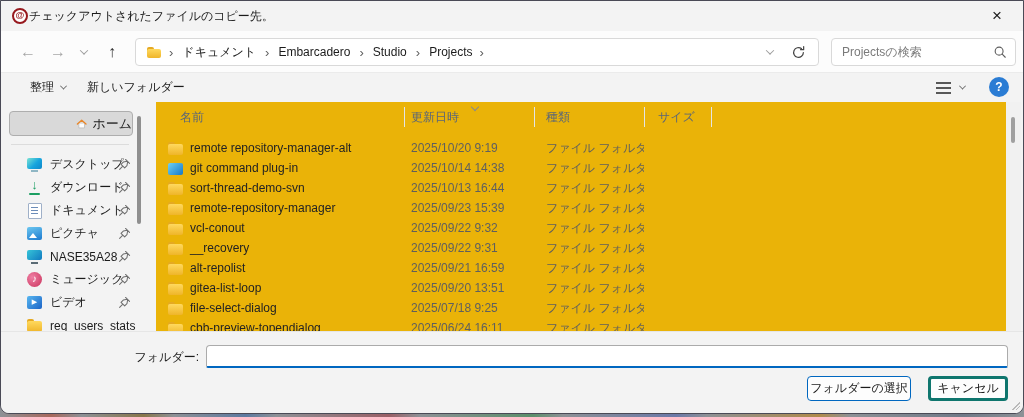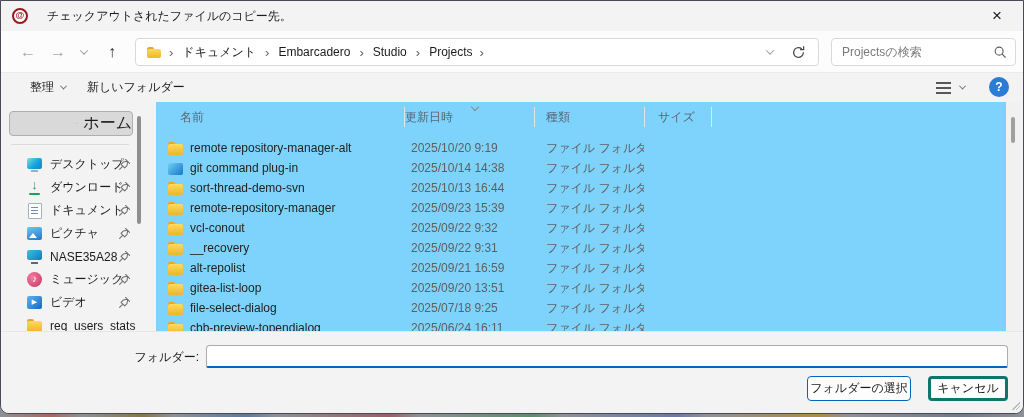--- a/index.html
+++ b/index.html
@@ -8,21 +8,21 @@
   body { position:relative;
     background:linear-gradient(90deg,#8d9196 0%,#a8685c 5%,#8d9196 8%,#88764a 14%,#8d9196 17%,#5d7aa0 24%,#8d9196 27%,#9a5f66 38%,#8d9196 41%,#5b8f6b 52%,#8d9196 55%,#6b79a8 66%,#8d9196 69%,#b08a4a 80%,#8d9196 83%,#707a88 94%,#8d9196 100%); }
 
   .window { position:absolute; left:0; top:0; width:1024px; height:414px;
     background:#f3f3f3; border:1px solid #4a4a56; border-radius:0 0 9px 9px; overflow:hidden; }
 
   
   .titlebar { position:absolute; left:0; top:0; right:0; height:30px; display:flex; align-items:center; padding-left:11px; background:#f3f3f3; }
   .app-icon { width:16px; height:16px; border-radius:50%; background:#fff; border:2px solid #97191e; display:flex; align-items:center; justify-content:center; }
   .app-icon span { color:#97191e; font-size:9px; font-weight:bold; line-height:1; margin-top:-1px; }
-  .win-title { margin-left:19px; font-size:12px; color:#1b1b1b; }
+  .win-title { margin-left:1px; font-size:12px; color:#1b1b1b; }
   .close-btn { position:absolute; right:5px; top:0; width:42px; height:29px; display:flex; align-items:center; justify-content:center; font-size:17px; color:#1b1b1b; cursor:pointer; }
 
   
   .navbar { position:absolute; left:0; top:30px; right:0; height:42px; background:#fcfcfc; border-bottom:1px solid #ebebeb; }
   .nav-glyph { position:absolute; top:0; height:42px; display:flex; align-items:center; justify-content:center; font-size:16px; }
   .g-back { left:12px; width:30px; color:#a6a6a6; }
   .g-fwd  { left:42px; width:30px; color:#a6a6a6; }
   .g-hist { left:73px; width:20px; }
   .g-up   { left:98px; width:26px; color:#333; }
   .chev { display:inline-block; width:6px; height:6px; border-right:1.5px solid #9d9d9d; border-bottom:1.5px solid #9d9d9d; transform:rotate(45deg) translate(-1px,-1px); }
@@ -42,21 +42,21 @@
   .t-newfolder { left:78px; }
   .chev-s { width:5px; height:5px; border-right:1.3px solid #6d6d6d; border-bottom:1.3px solid #6d6d6d; display:inline-block; transform:rotate(45deg) translate(-1px,-1px); }
   .view-btn { position:absolute; right:58px; top:0; height:27px; display:flex; align-items:center; gap:9px; cursor:pointer; }
   .hamburger { display:flex; flex-direction:column; gap:3px; }
   .hamburger i { display:block; width:15px; height:2px; background:#585858; }
   .help-btn { position:absolute; right:14px; top:3px; width:20px; height:20px; border-radius:50%; background:#2a7cd4; color:#fff; font-size:12px; font-weight:bold; display:flex; align-items:center; justify-content:center; cursor:pointer; }
 
   
   .sidebar { position:absolute; left:0; top:101px; width:150px; bottom:82px; }
   .home-item { position:absolute; left:8px; top:9px; width:124px; height:25px; background:#d9d9d9; border:1px solid #aeaeae; border-radius:4px; display:flex; align-items:center; padding-left:66px; gap:5px; cursor:pointer; }
-  .home-item .slabel { font-size:16px; color:#1b1b1b; white-space:nowrap; }
+  .home-item .slabel { font-size:13px; color:#1b1b1b; white-space:nowrap; }
   .side-divider { position:absolute; left:10px; right:22px; top:42px; height:1px; background:#dcdcdc; }
   .side-list { position:absolute; left:0; top:51px; right:10px; }
   .side-item { height:23px; display:flex; align-items:center; padding-left:25px; gap:7px; cursor:pointer; position:relative; }
   .slabel { font-size:12px; color:#1b1b1b; white-space:nowrap; }
   .pin { position:absolute; left:117px; top:5px; width:13px; height:13px; }
   .side-scroll { position:absolute; left:136px; top:14px; width:4px; height:108px; background:#8f8f8f; border-radius:2px; }
 
   
   .sicon,.ficon { width:17px; height:17px; position:relative; flex:0 0 17px; display:inline-block; }
   .folder::after { content:""; position:absolute; left:1px; top:4px; right:1px; bottom:2px; border-radius:2px; background:linear-gradient(#ffd95e,#efb52a); }
@@ -72,25 +72,25 @@
   .sicon.pictures::after { content:""; position:absolute; left:3px; bottom:4px; border-left:4px solid transparent; border-right:4px solid transparent; border-bottom:5px solid #fff; }
   .sicon.monitor::before { content:""; position:absolute; left:1px; top:2px; right:1px; height:10px; border-radius:2px; background:linear-gradient(135deg,#37c5d8,#1079c0); }
   .sicon.monitor::after { content:""; position:absolute; left:5px; bottom:1px; width:7px; height:2px; background:#5a6b75; }
   .sicon.music::before { content:""; position:absolute; inset:1px; border-radius:50%; background:radial-gradient(circle at 35% 35%,#ef7fa4,#c9315a); }
   .sicon.music::after { content:"♪"; position:absolute; inset:0; color:#fff; font-size:10px; line-height:16px; text-align:center; }
   .sicon.videos::before { content:""; position:absolute; inset:2px 1px; border-radius:2px; background:linear-gradient(135deg,#58b7f0,#1b63c6); }
   .sicon.videos::after { content:"▶"; position:absolute; inset:0; color:#fff; font-size:7px; line-height:16px; text-align:center; }
   .addr-folder { width:16px; height:15px; position:relative; flex:0 0 16px; }
 
   
-  .listpane { position:absolute; left:155px; top:101px; width:852px; bottom:82px; background:#7dd3fc; overflow:hidden; }
+  .listpane { position:absolute; left:155px; top:101px; width:852px; bottom:82px; background:#eab308; overflow:hidden; }
   .list-header { display:flex; height:30px; align-items:center; }
   .hcell { font-size:12px; color:#5a6678; height:30px; display:flex; align-items:center; position:relative; }
   .h-name { width:248px; padding-left:24px; }
-  .h-mod  { width:130px; padding-left:1px; }
+  .h-mod  { width:130px; padding-left:7px; }
   .h-type { width:110px; padding-left:12px; }
   .h-size { width:68px;  padding-left:14px; }
   .hsep::before { content:""; position:absolute; left:0; top:5px; bottom:5px; width:1px; background:#e4e4e4; }
   .h-size::after { content:""; position:absolute; right:0; top:5px; bottom:5px; width:1px; background:#e4e4e4; }
   .sort-chev { position:absolute; left:68px; top:2px; width:6px; height:6px; border-right:1.3px solid #8a8a8a; border-bottom:1.3px solid #8a8a8a; transform:rotate(45deg); }
   .rows { padding-top:6px; }
   .row { display:flex; height:20px; align-items:center; cursor:default; }
   .cell { font-size:12px; white-space:nowrap; overflow:hidden; }
   .c-name { width:248px; padding-left:11px; display:flex; align-items:center; gap:6px; color:#232323; }
   .c-mod  { width:130px; padding-left:7px; color:#5f5f5f; }

